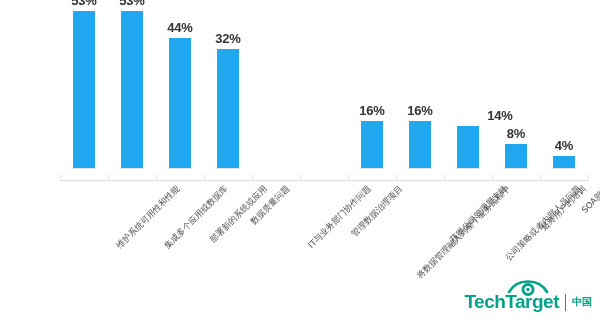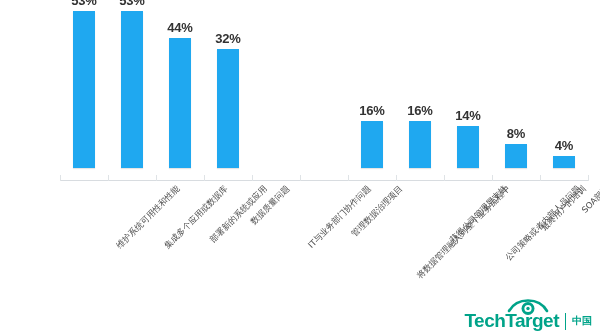--- a/index.html
+++ b/index.html
@@ -98,21 +98,21 @@
     font-size: 8.5px;
     line-height: 1;
     color: #4a4a4a;
     font-family: "DejaVu Sans", "Liberation Sans", sans-serif;
   }
 
   
   #logo-area {
     position: absolute;
     right: 8px;
-    bottom: 1px;
+    bottom: 20px;
     display: flex;
     flex-direction: column;
     align-items: flex-end;
   }
   #logo-row {
     display: flex;
     align-items: center;
     gap: 6px;
   }
   #logo-wordmark {
@@ -165,21 +165,21 @@
       <div class="bar-slot" style="left: 288px; width: 48px;">
         <div class="bar-col" title="将数据管理融入到整个业务流程中 16%" style="height: 47.4483px; background: rgb(31, 168, 240);"></div>
         <div class="bar-value" style="bottom: 50.4483px;">16%</div>
       </div>
       <div class="bar-slot" style="left: 336px; width: 48px;">
         <div class="bar-col" title="获得公司管理层支持 16%" style="height: 47.4483px; background: rgb(31, 168, 240);"></div>
         <div class="bar-value" style="bottom: 50.4483px;">16%</div>
       </div>
       <div class="bar-slot" style="left: 384px; width: 48px;">
         <div class="bar-col" title="公司策略或者内部人员问题 14%" style="height: 41.5172px; background: rgb(31, 168, 240);"></div>
-        <div class="bar-value" style="bottom: 44.5172px;">14%</div>
+        <div class="bar-value" style="bottom: 44.5172px; margin-left: 32px;">14%</div>
       </div>
       <div class="bar-slot" style="left: 432px; width: 48px;">
         <div class="bar-col" title="最终用户的培训 8%" style="height: 23.7241px; background: rgb(31, 168, 240);"></div>
         <div class="bar-value" style="bottom: 26.7241px;">8%</div>
       </div>
       <div class="bar-slot" style="left: 480px; width: 48px;">
         <div class="bar-col" title="SOA部署 4%" style="height: 11.8621px; background: rgb(31, 168, 240);"></div>
         <div class="bar-value" style="bottom: 14.8621px;">4%</div>
       </div>
     </div>

